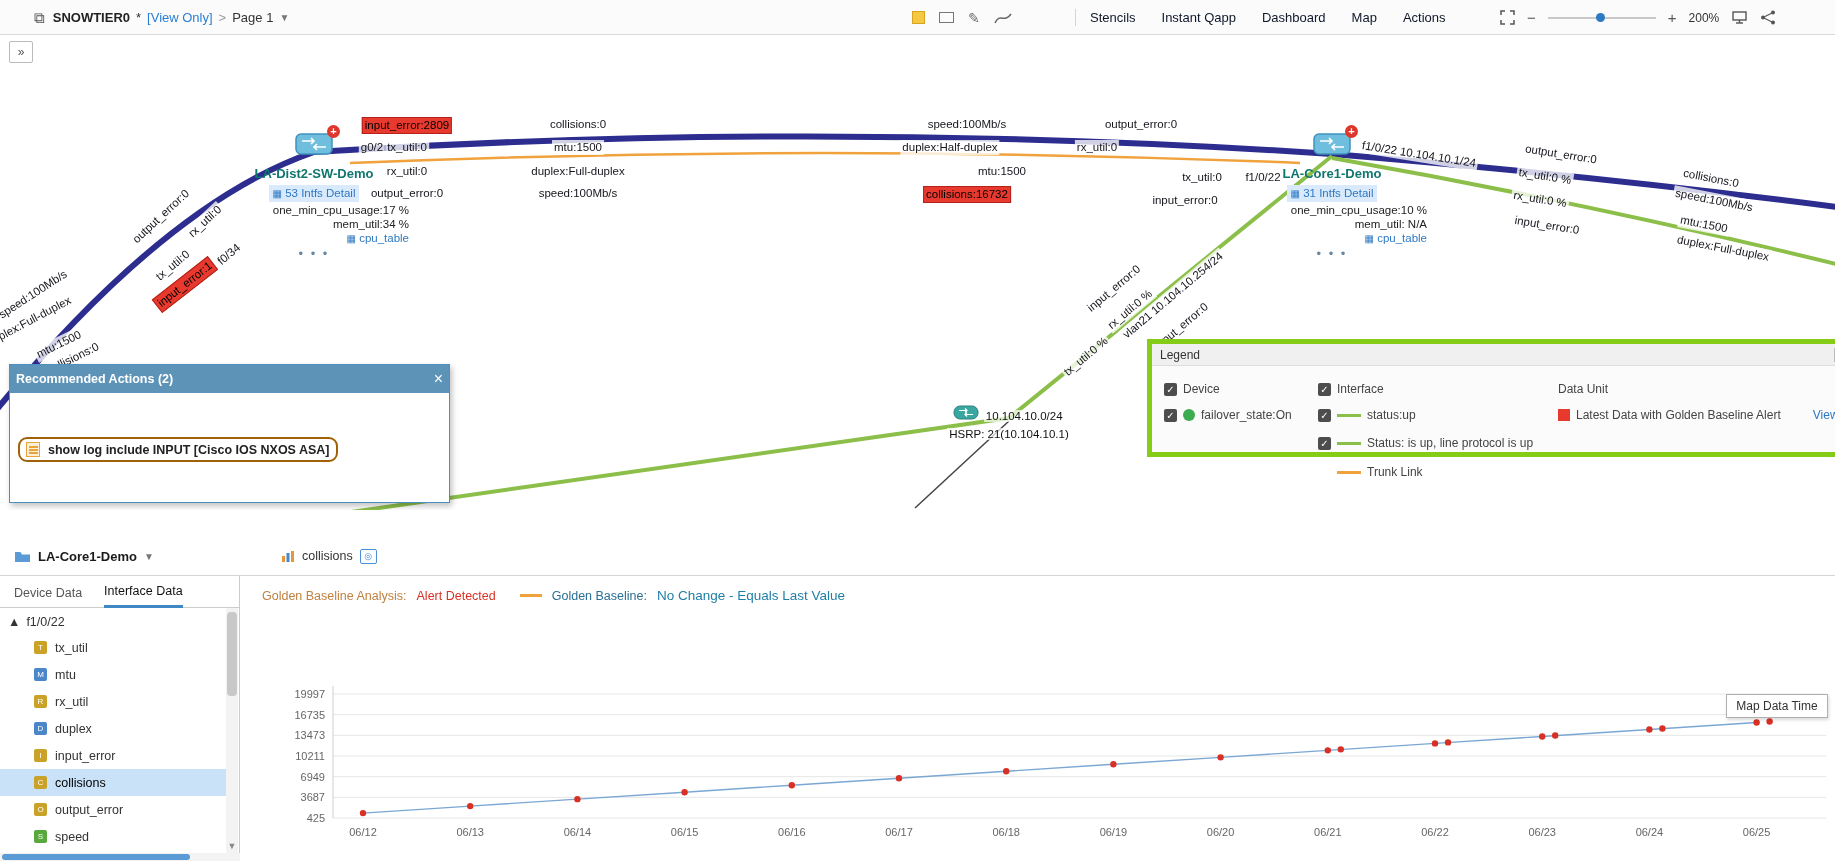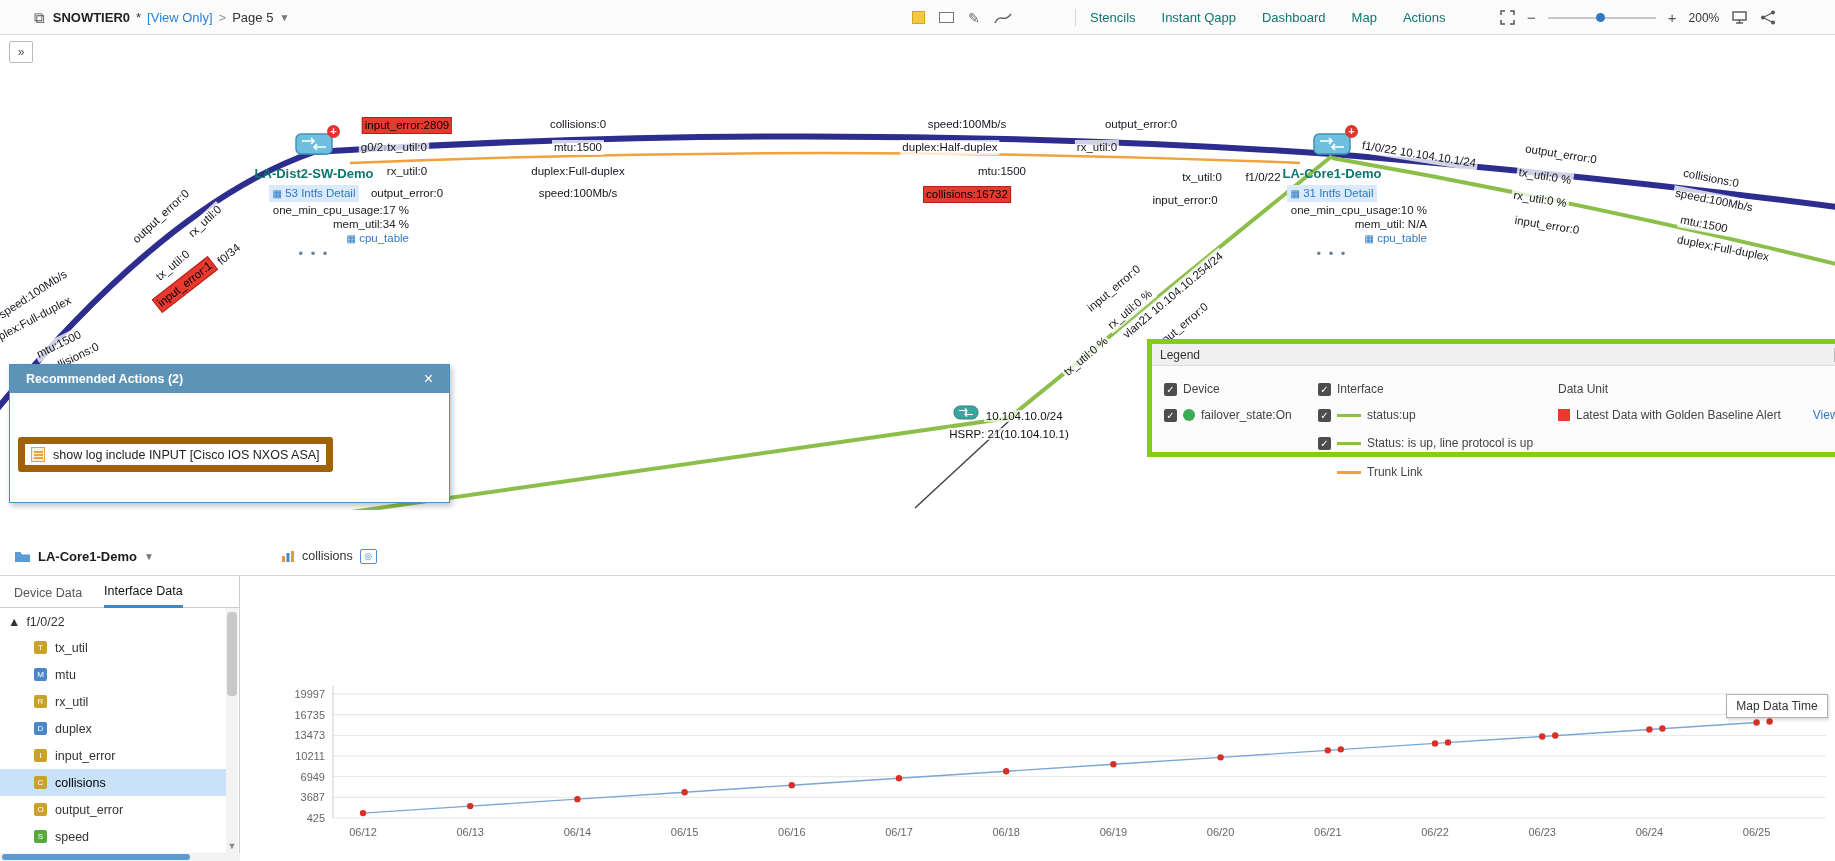--- a/index.html
+++ b/index.html
@@ -13,21 +13,21 @@
   .tb-title .win-ic { font-size:15px; color:#555; margin-right:2px; }
   .tb-title b { font-weight:bold; color:#222; }
   .tb-title .viewonly { color:#2a7fd4; }
   .tb-title .sep { color:#999; }
   .tb-title .chev { color:#777; font-size:10px; }
   .tb-icons { left:912px; gap:14px; }
   .sticky-ic { width:13px; height:13px; background:#f5c842; border:1px solid #d9a520; display:inline-block; }
   .rect-ic { width:15px; height:11px; border:1.5px solid #777; display:inline-block; }
   .pencil-ic { font-size:14px; color:#666; }
   .tb-divider { position:absolute; left:1075px; top:9px; width:1px; height:17px; background:#d5d5d5; }
-  .tb-menu { left:1090px; gap:26px; font-size:13px; color:#0f766e; }
+  .tb-menu { left:1090px; gap:26px; font-size:13px; color:#0f172a; }
   .tb-menu span { cursor:default; }
   .tb-zoom { left:1500px; gap:12px; font-size:15px; color:#555; }
   .zoom-track { position:relative; width:108px; height:2px; background:#c9c9c9; }
   .zoom-thumb { position:absolute; left:48px; top:-4px; width:9px; height:9px; border-radius:50%; background:#2f79c2; }
   .zoom-label { font-size:12px; color:#333; }
 
   
   #map { position:absolute; left:0; top:35px; width:1835px; height:475px; background:#fff; overflow:hidden; }
   #map-lines { position:absolute; left:0; top:0; }
   #panel-toggle { position:absolute; left:9px; top:6px; width:24px; height:22px; background:#fff; border:1px solid #bbb; border-radius:2px; color:#555; font-size:12px; text-align:center; line-height:20px; z-index:5; }
@@ -43,24 +43,24 @@
   .dev-row { font-size:11.5px; color:#222; margin-top:2px; white-space:nowrap;text-align:right; }
   .dlink { color:#2f79c2; }
   .grid-ic { color:#2f79c2; font-size:10px; }
   .dev-more { margin-top:2px; color:#6a87a0; font-size:13px; letter-spacing:2px; }
 
   #hsrp-node { position:absolute; left:1009px; top:370px; transform:translateX(-50%); text-align:center; z-index:4; width:200px; }
   .hsrp-line { font-size:11.5px; color:#111; background:rgba(255,255,255,.7); display:inline-block; padding:0 2px; }
 
   
   #rec-actions { position:absolute; left:9px; top:329px; width:441px; height:139px; background:#fff; border:1px solid #4a90c2; box-shadow:2px 3px 6px rgba(0,0,0,.25); z-index:10; }
-  #rec-header { height:28px; background:#5e93b8; color:#fff; font-size:12.5px; font-weight:bold; display:flex; align-items:center; padding:0 16px; }
+  #rec-header { height:28px; background:#5e93b8; color:#fff; font-size:12.5px; font-weight:bold; display:flex; align-items:center; padding:0 6px; }
   #rec-close { margin-left:auto; font-size:16px; font-weight:normal; cursor:default; }
   .rec-item { position:absolute; left:8px; display:flex; align-items:center; gap:8px; font-size:12.5px; color:#222; padding:3px 6px; }
-  .rec-item.highlighted { border:7px solid #a16207; border-radius:3px; }
+  .rec-item.highlighted { border:2px solid #a16207; border-radius:9px;font-weight:bold; }
   .script-ic { width:14px; height:15px; background:#fdf0d5; border:1px solid #e8a33d; position:relative; flex:0 0 14px; }
   .script-ic::before { content:""; position:absolute; left:2px; top:3px; width:9px; height:1.5px; background:#e8a33d; box-shadow:0 3px 0 #e8a33d, 0 6px 0 #e8a33d; }
 
   
   #legend { position:absolute; left:1121px; top:304px; width:714px; height:118px; background:#fbfbfb; border:5px solid #84cc16; z-index:9; font-size:12px; color:#444;margin-left:26px; }
   #legend-header { height:22px; background:#f0f0f0; border-bottom:1px solid #ddd; display:flex; align-items:center; padding:0 8px; color:#333; }
   #legend-expand { margin-left:auto; color:#666; font-size:11px; border:1px solid #bbb; width:14px; height:14px; line-height:12px; text-align:center; background:#fff; }
   .leg-row { position:absolute; display:flex; align-items:center; gap:6px; white-space:nowrap; }
   .cb { width:13px; height:13px; background:#4d4d4d; border-radius:2px; color:#fff; font-size:10px; line-height:13px; text-align:center; flex:0 0 13px; }
   .lsample { width:24px; height:3px; flex:0 0 24px; }
@@ -115,21 +115,21 @@
 
 <div id="app">
 
   <header id="topbar">
     <div class="abs tb-title">
       <span class="win-ic">⧉</span>
       <b>SNOWTIER0</b>
       <span>*</span>
       <span class="viewonly">[View Only]</span>
       <span class="sep">&gt;</span>
-      <span>Page 5</span>
+      <span>Page 1</span>
       <span class="chev">▼</span>
     </div>
 
     <div class="abs tb-icons">
       <span class="sticky-ic"></span>
       <span class="rect-ic"></span>
       <span class="pencil-ic">✎</span>
       <svg width="18" height="14" viewBox="0 0 18 14">
           <path d="M1,12 C6,1 10,13 17,3" stroke="#666" stroke-width="1.5" fill="none"></path>
         </svg>
@@ -386,20 +386,27 @@
       <div id="v-scroll">
         <div id="v-thumb"></div>
         <div id="v-arrow">▼</div>
       </div>
       <div id="h-scroll">
         <div id="h-thumb"></div>
       </div>
     </div>
 
     <div id="chart-region">
+      <div id="baseline-header">
+        <span id="baseline-label">Golden Baseline Analysis:</span>
+        <span id="baseline-status">Alert Detected</span>
+        <span id="golden-sample"></span>
+        <span id="golden-label">Golden Baseline:</span>
+        <span id="golden-value">No Change - Equals Last Value</span>
+      </div>
 
       <svg id="chart-svg" width="1590" height="200" viewBox="0 0 1590 200">
           <line x1="88" y1="152" x2="1581" y2="152" stroke="#e6e6e6" stroke-width="1"></line>
           <text x="80" y="156" text-anchor="end" fill="#666" font-size="11">425</text>
           <line x1="88" y1="131.33333333333334" x2="1581" y2="131.33333333333334" stroke="#e6e6e6" stroke-width="1"></line>
           <text x="80" y="135.33333333333334" text-anchor="end" fill="#666" font-size="11">3687</text>
           <line x1="88" y1="110.66666666666666" x2="1581" y2="110.66666666666666" stroke="#e6e6e6" stroke-width="1"></line>
           <text x="80" y="114.66666666666666" text-anchor="end" fill="#666" font-size="11">6949</text>
           <line x1="88" y1="90" x2="1581" y2="90" stroke="#e6e6e6" stroke-width="1"></line>
           <text x="80" y="94" text-anchor="end" fill="#666" font-size="11">10211</text>

